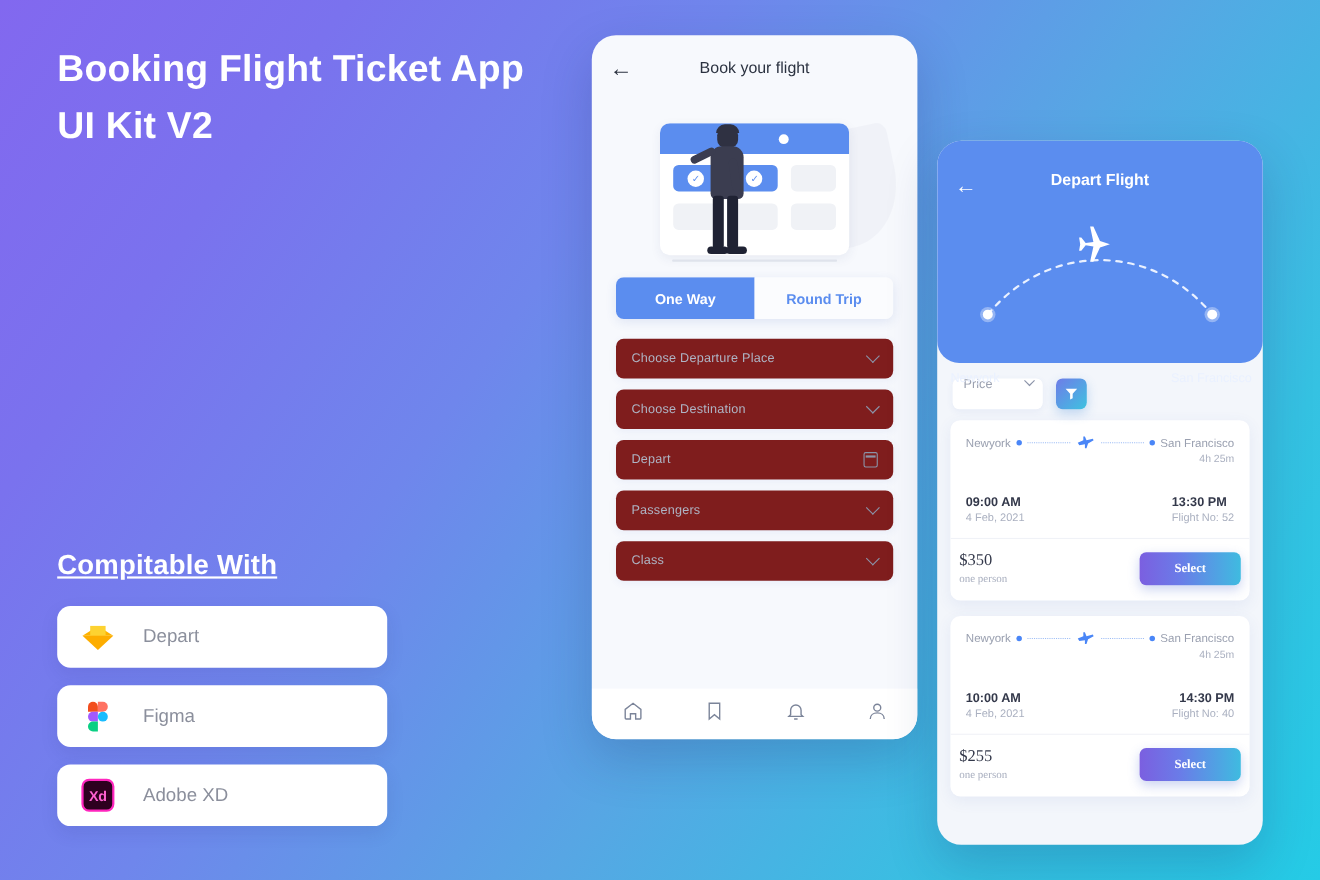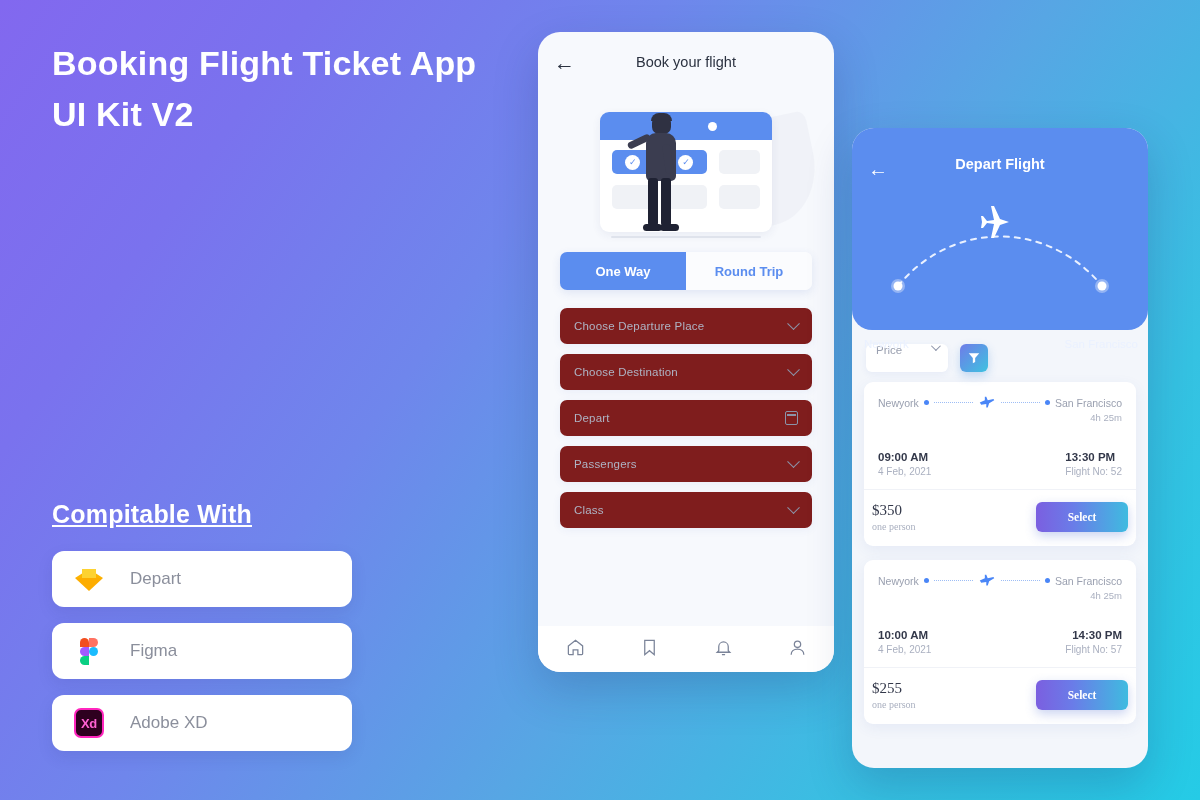--- a/index.html
+++ b/index.html
@@ -400,21 +400,21 @@
       </div>
       <div class="fc-dur">4h 25m</div>
     </div>
     <div class="fc-times">
       <div>
         <div class="t-main">10:00 AM</div>
         <div class="t-sub">4 Feb, 2021</div>
       </div>
       <div style="text-align:right">
         <div class="t-main">14:30 PM</div>
-        <div class="t-sub">Flight No: 57</div>
+        <div class="t-sub">Flight No: 40</div>
       </div>
     </div>
     <div class="fc-bottom">
       <div>
         <div class="price-main">$255</div>
         <div class="price-sub">one person</div>
       </div>
       <div class="select-btn">Select</div>
     </div>
   </div>

